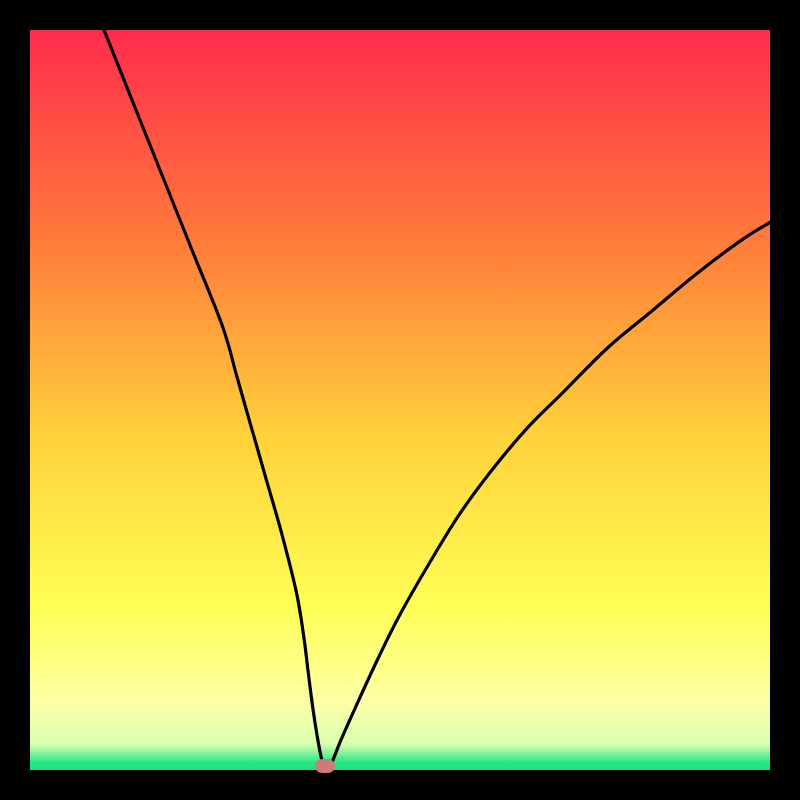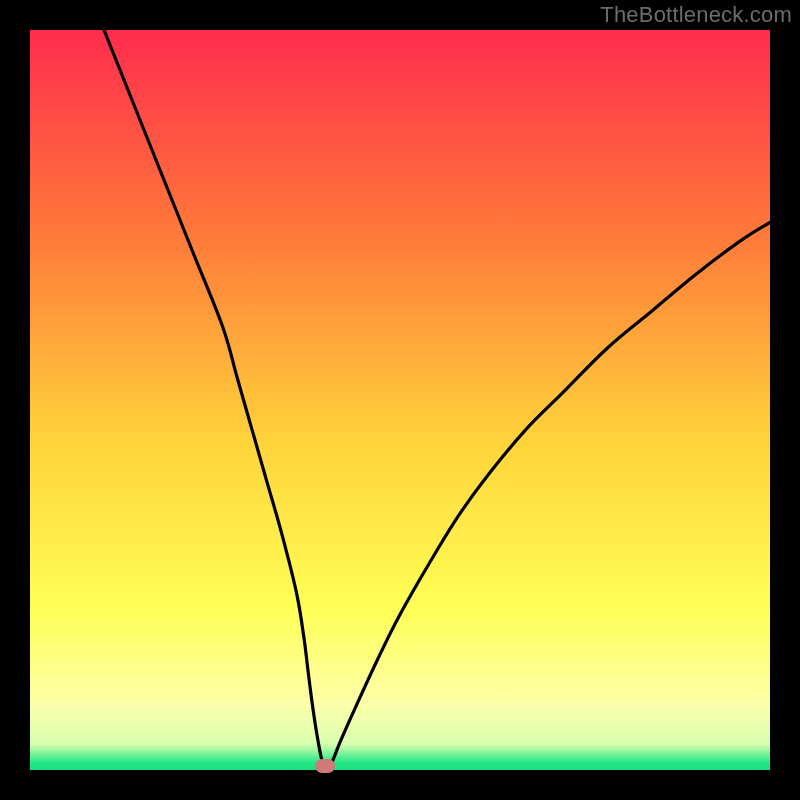--- a/index.html
+++ b/index.html
@@ -48,21 +48,20 @@
     border-radius: 7px;
     z-index: 5;
     transform: translate(-50%, -50%);
   }
 </style>
 </head>
 <body>
 
 <div class="frame">
 
-  <div class="watermark">TheBottleneck.com</div>
 
   <div class="plot-area">
     <svg class="plot-svg" viewBox="0 0 740 740" preserveAspectRatio="none">
       <defs>
         <linearGradient id="bg-grad" x1="0" y1="0" x2="0" y2="1">
           <stop id="g0" offset="0%" stop-color="#ff2c4d"></stop>
           <stop id="g1" offset="28%" stop-color="#ff7a3a"></stop>
           <stop id="g2" offset="55%" stop-color="#ffd23a"></stop>
           <stop id="g3" offset="78%" stop-color="#ffff55"></stop>
           <stop id="g4" offset="91%" stop-color="#fdffa8"></stop>

